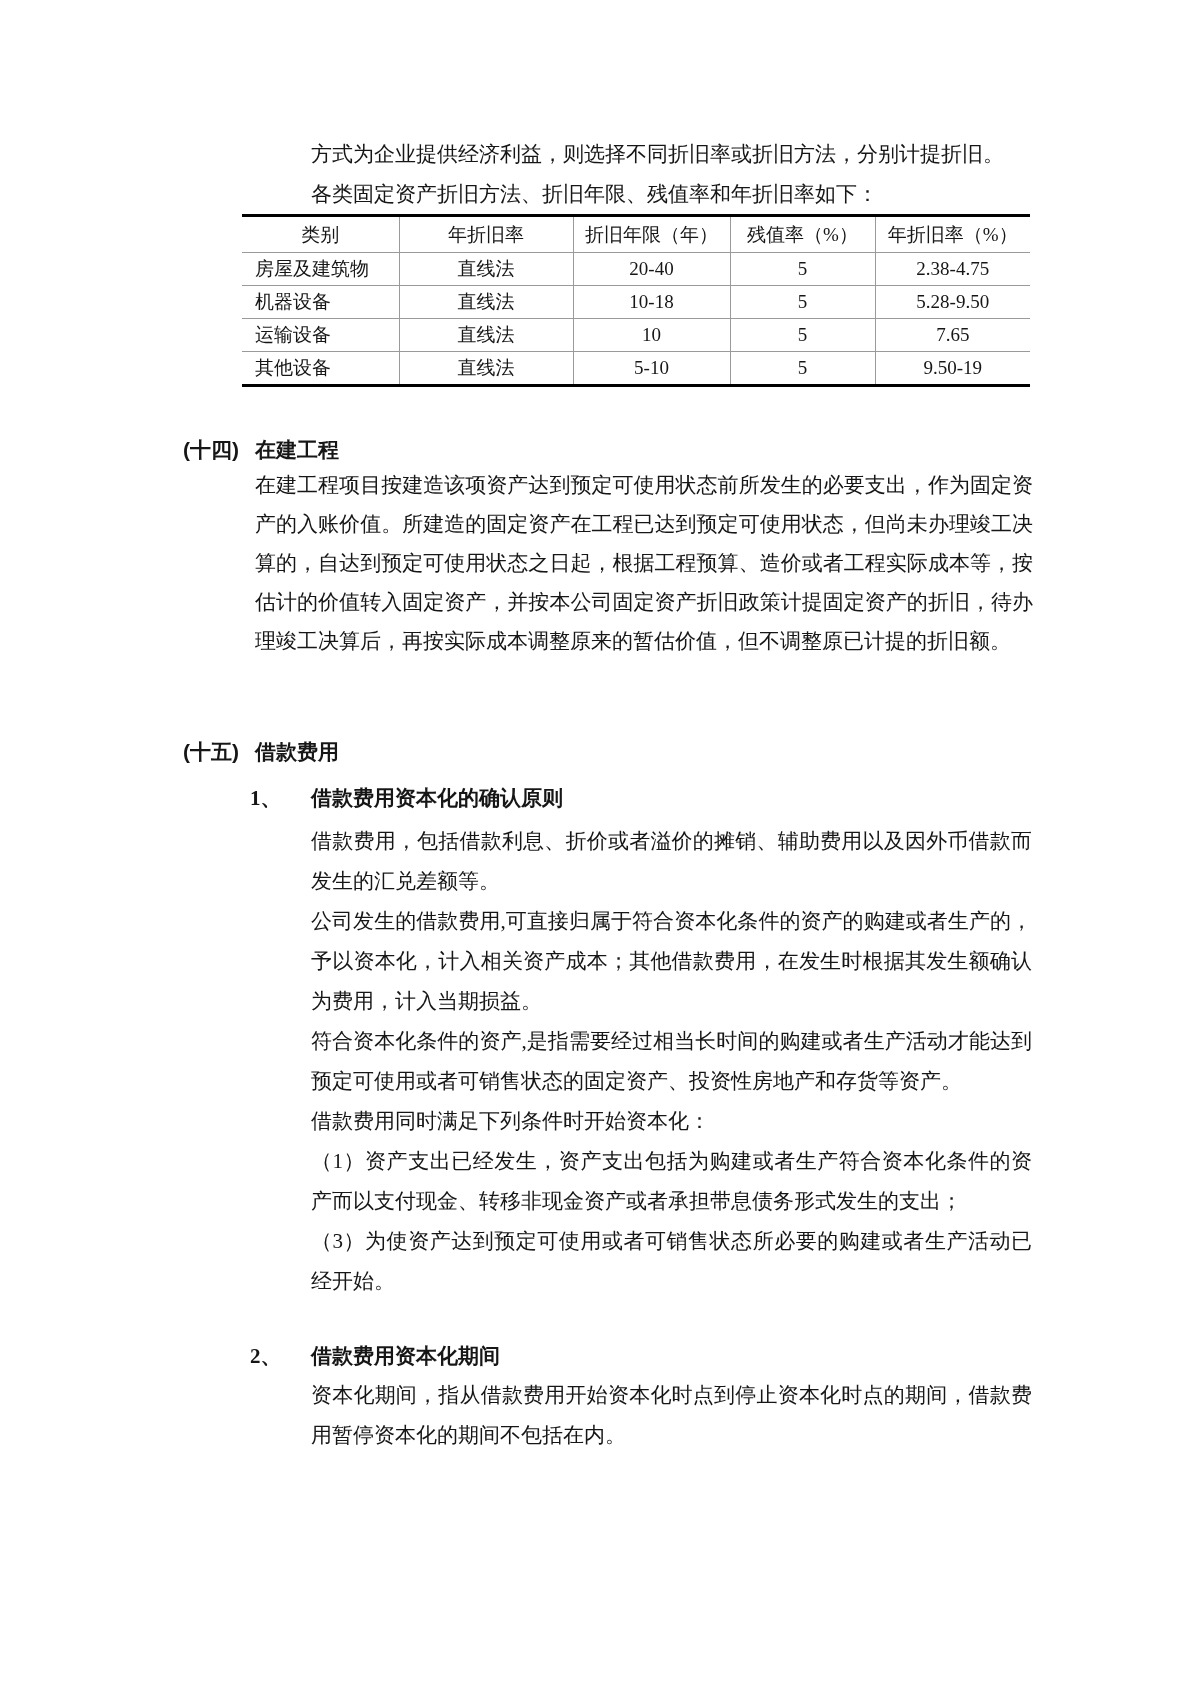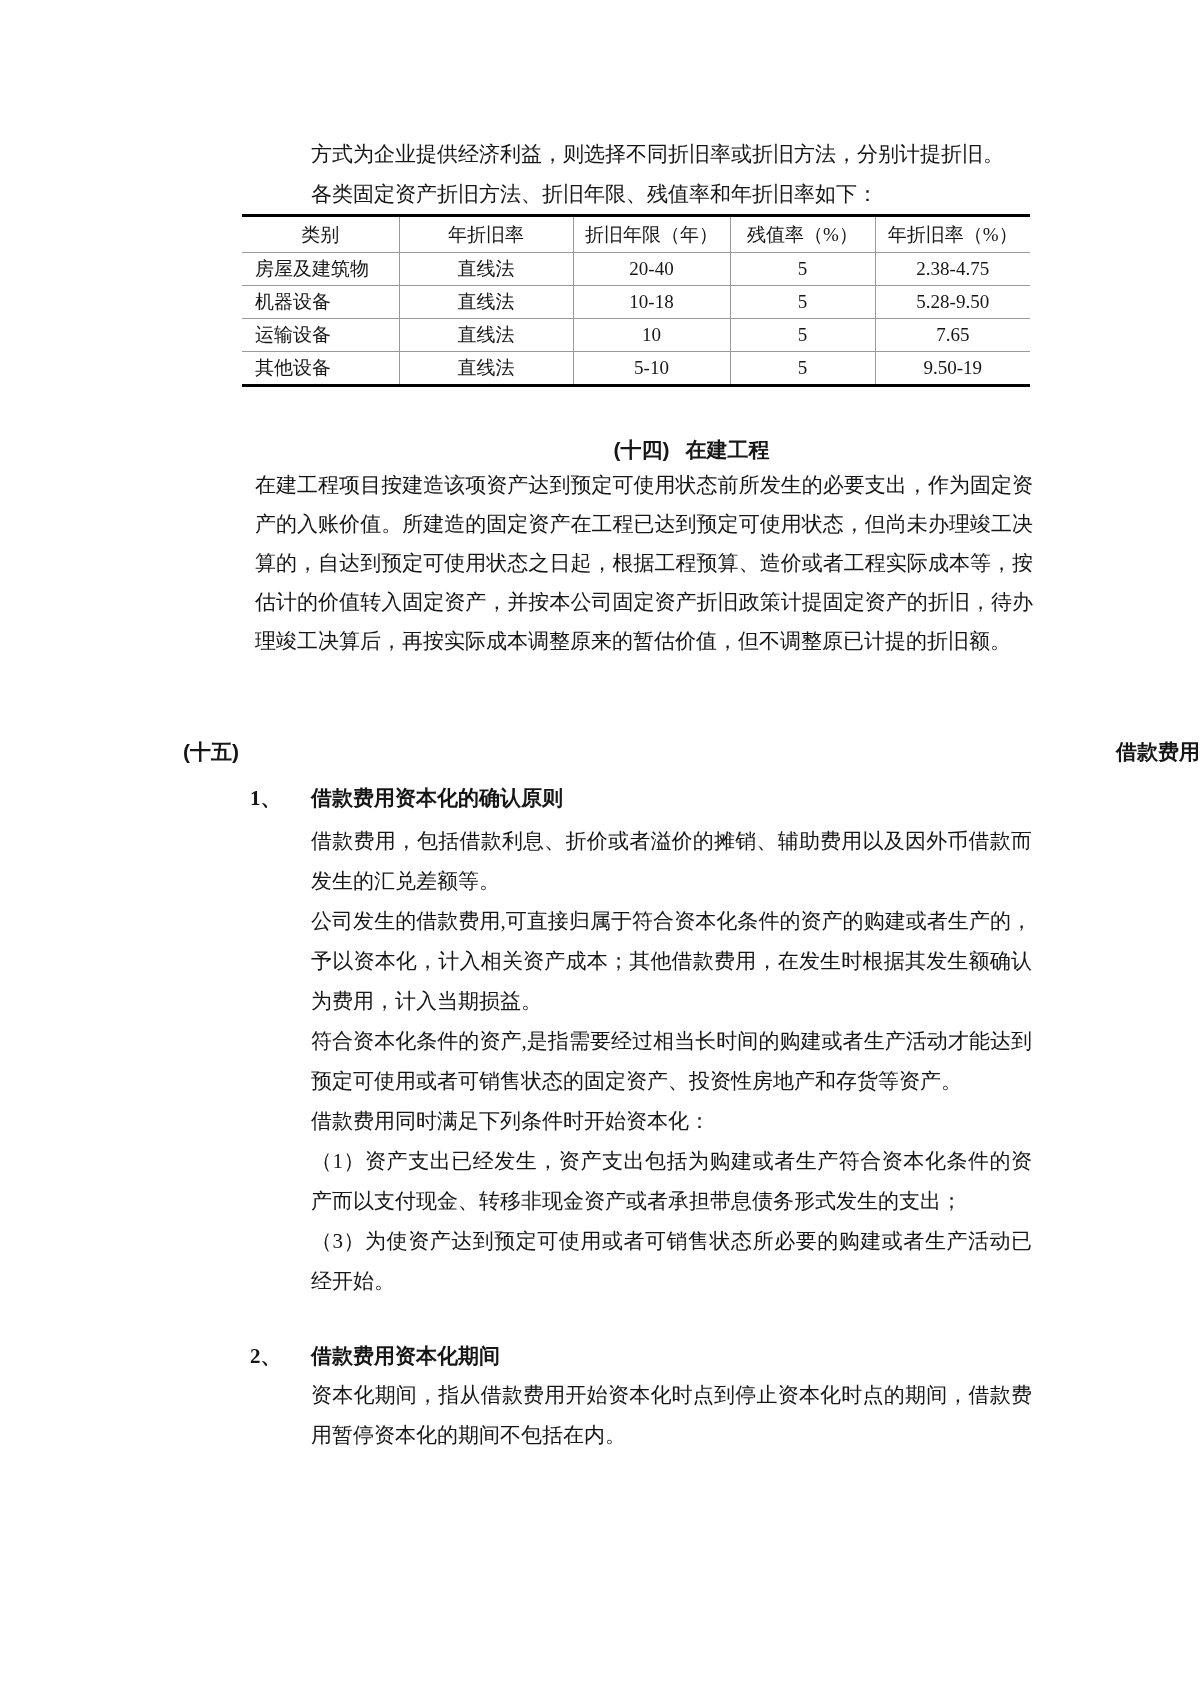--- a/index.html
+++ b/index.html
@@ -68,22 +68,22 @@
     margin-left: 250px;
     font-size: 21px;
     font-weight: bold;
     line-height: 30px;
     font-family: "Liberation Sans", "DejaVu Sans", sans-serif;
   }
   .item-head .item-num { width: 61px; flex: none; font-family: "Liberation Serif", serif; }
   .item-pars { margin: 8px 0 0 311px; width: 721px; }
   .item-pars p, .item-par p { margin: 0; font-size: 21px; line-height: 40px; text-align: justify; text-justify: inter-ideograph; }
 
-  .mt-sec14 { margin-top: 48px; justify-content: center; }
-  .mt-sec15 { margin-top: 76px; justify-content: space-between; }
+  .mt-sec14 { margin-top: 48px; }
+  .mt-sec15 { margin-top: 76px; }
   .mt-item1 { margin-top: 16px; }
   .mt-item2 { margin-top: 40px; }
   .item2-par { margin: 4px 12px 0 311px; width: 721px; }
 
   .page-number {
     position: absolute;
     left: 8px; right: 0;
     top: 1550px;
     text-align: center;
     font-size: 20px;

